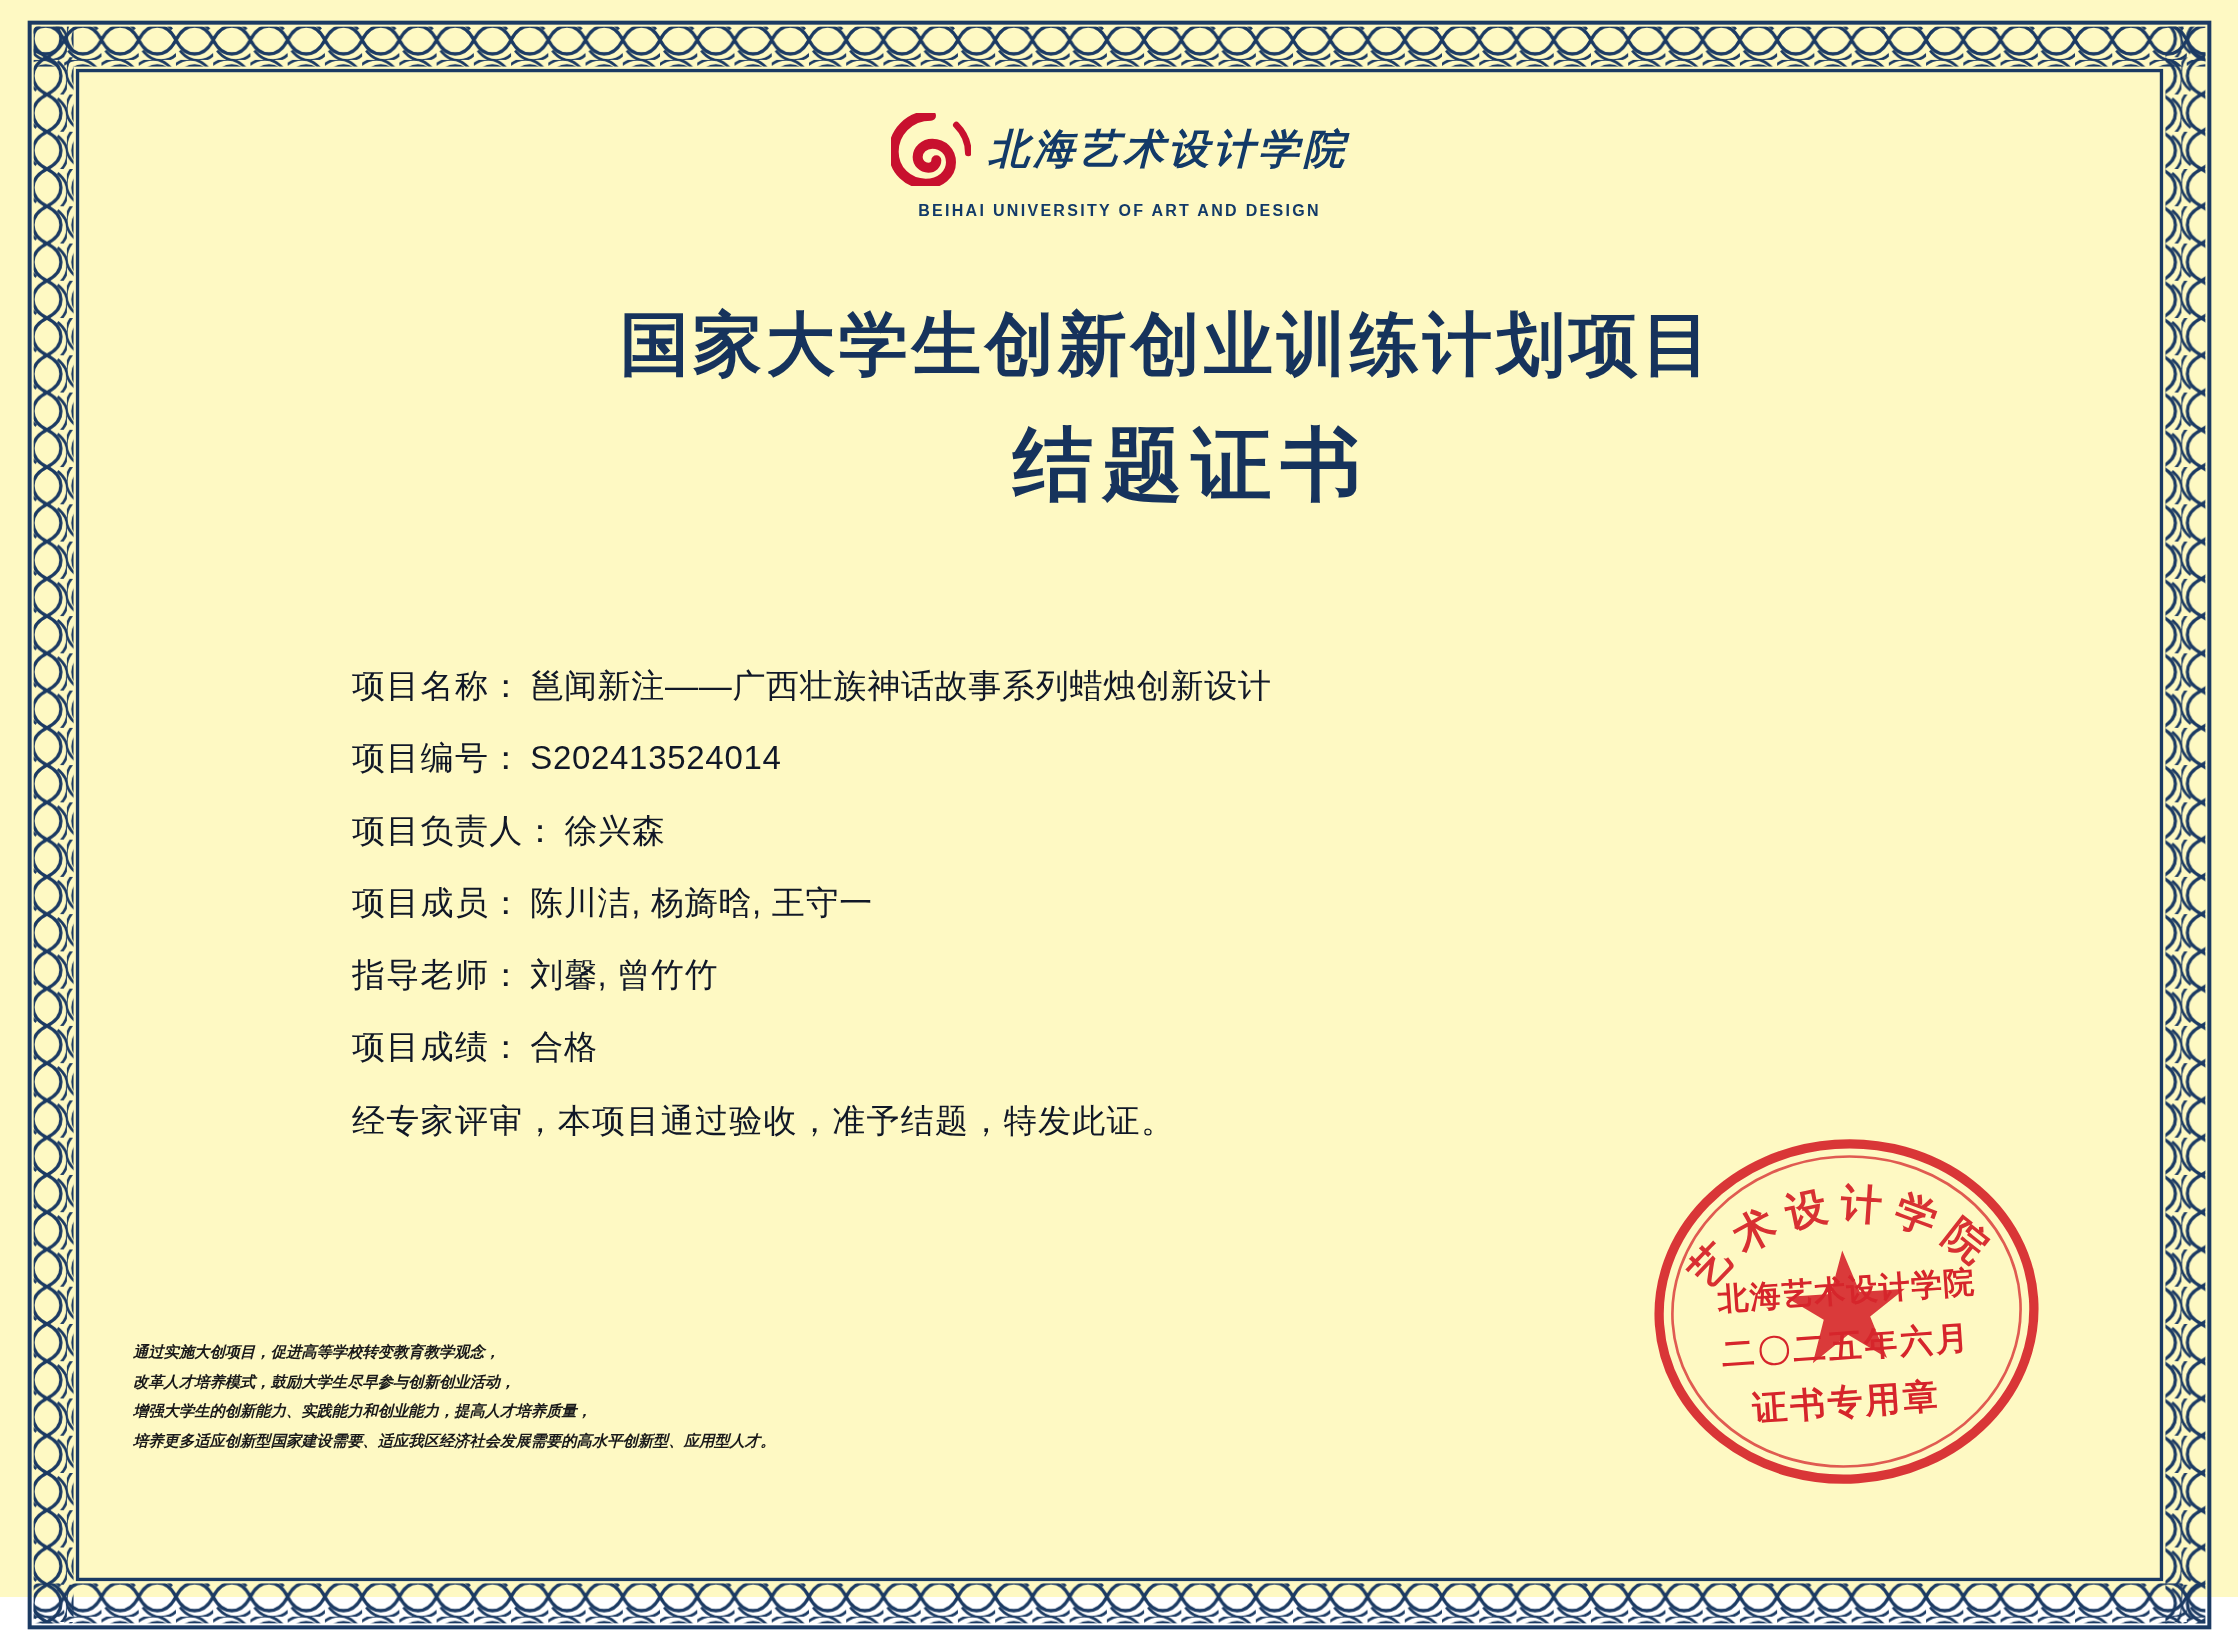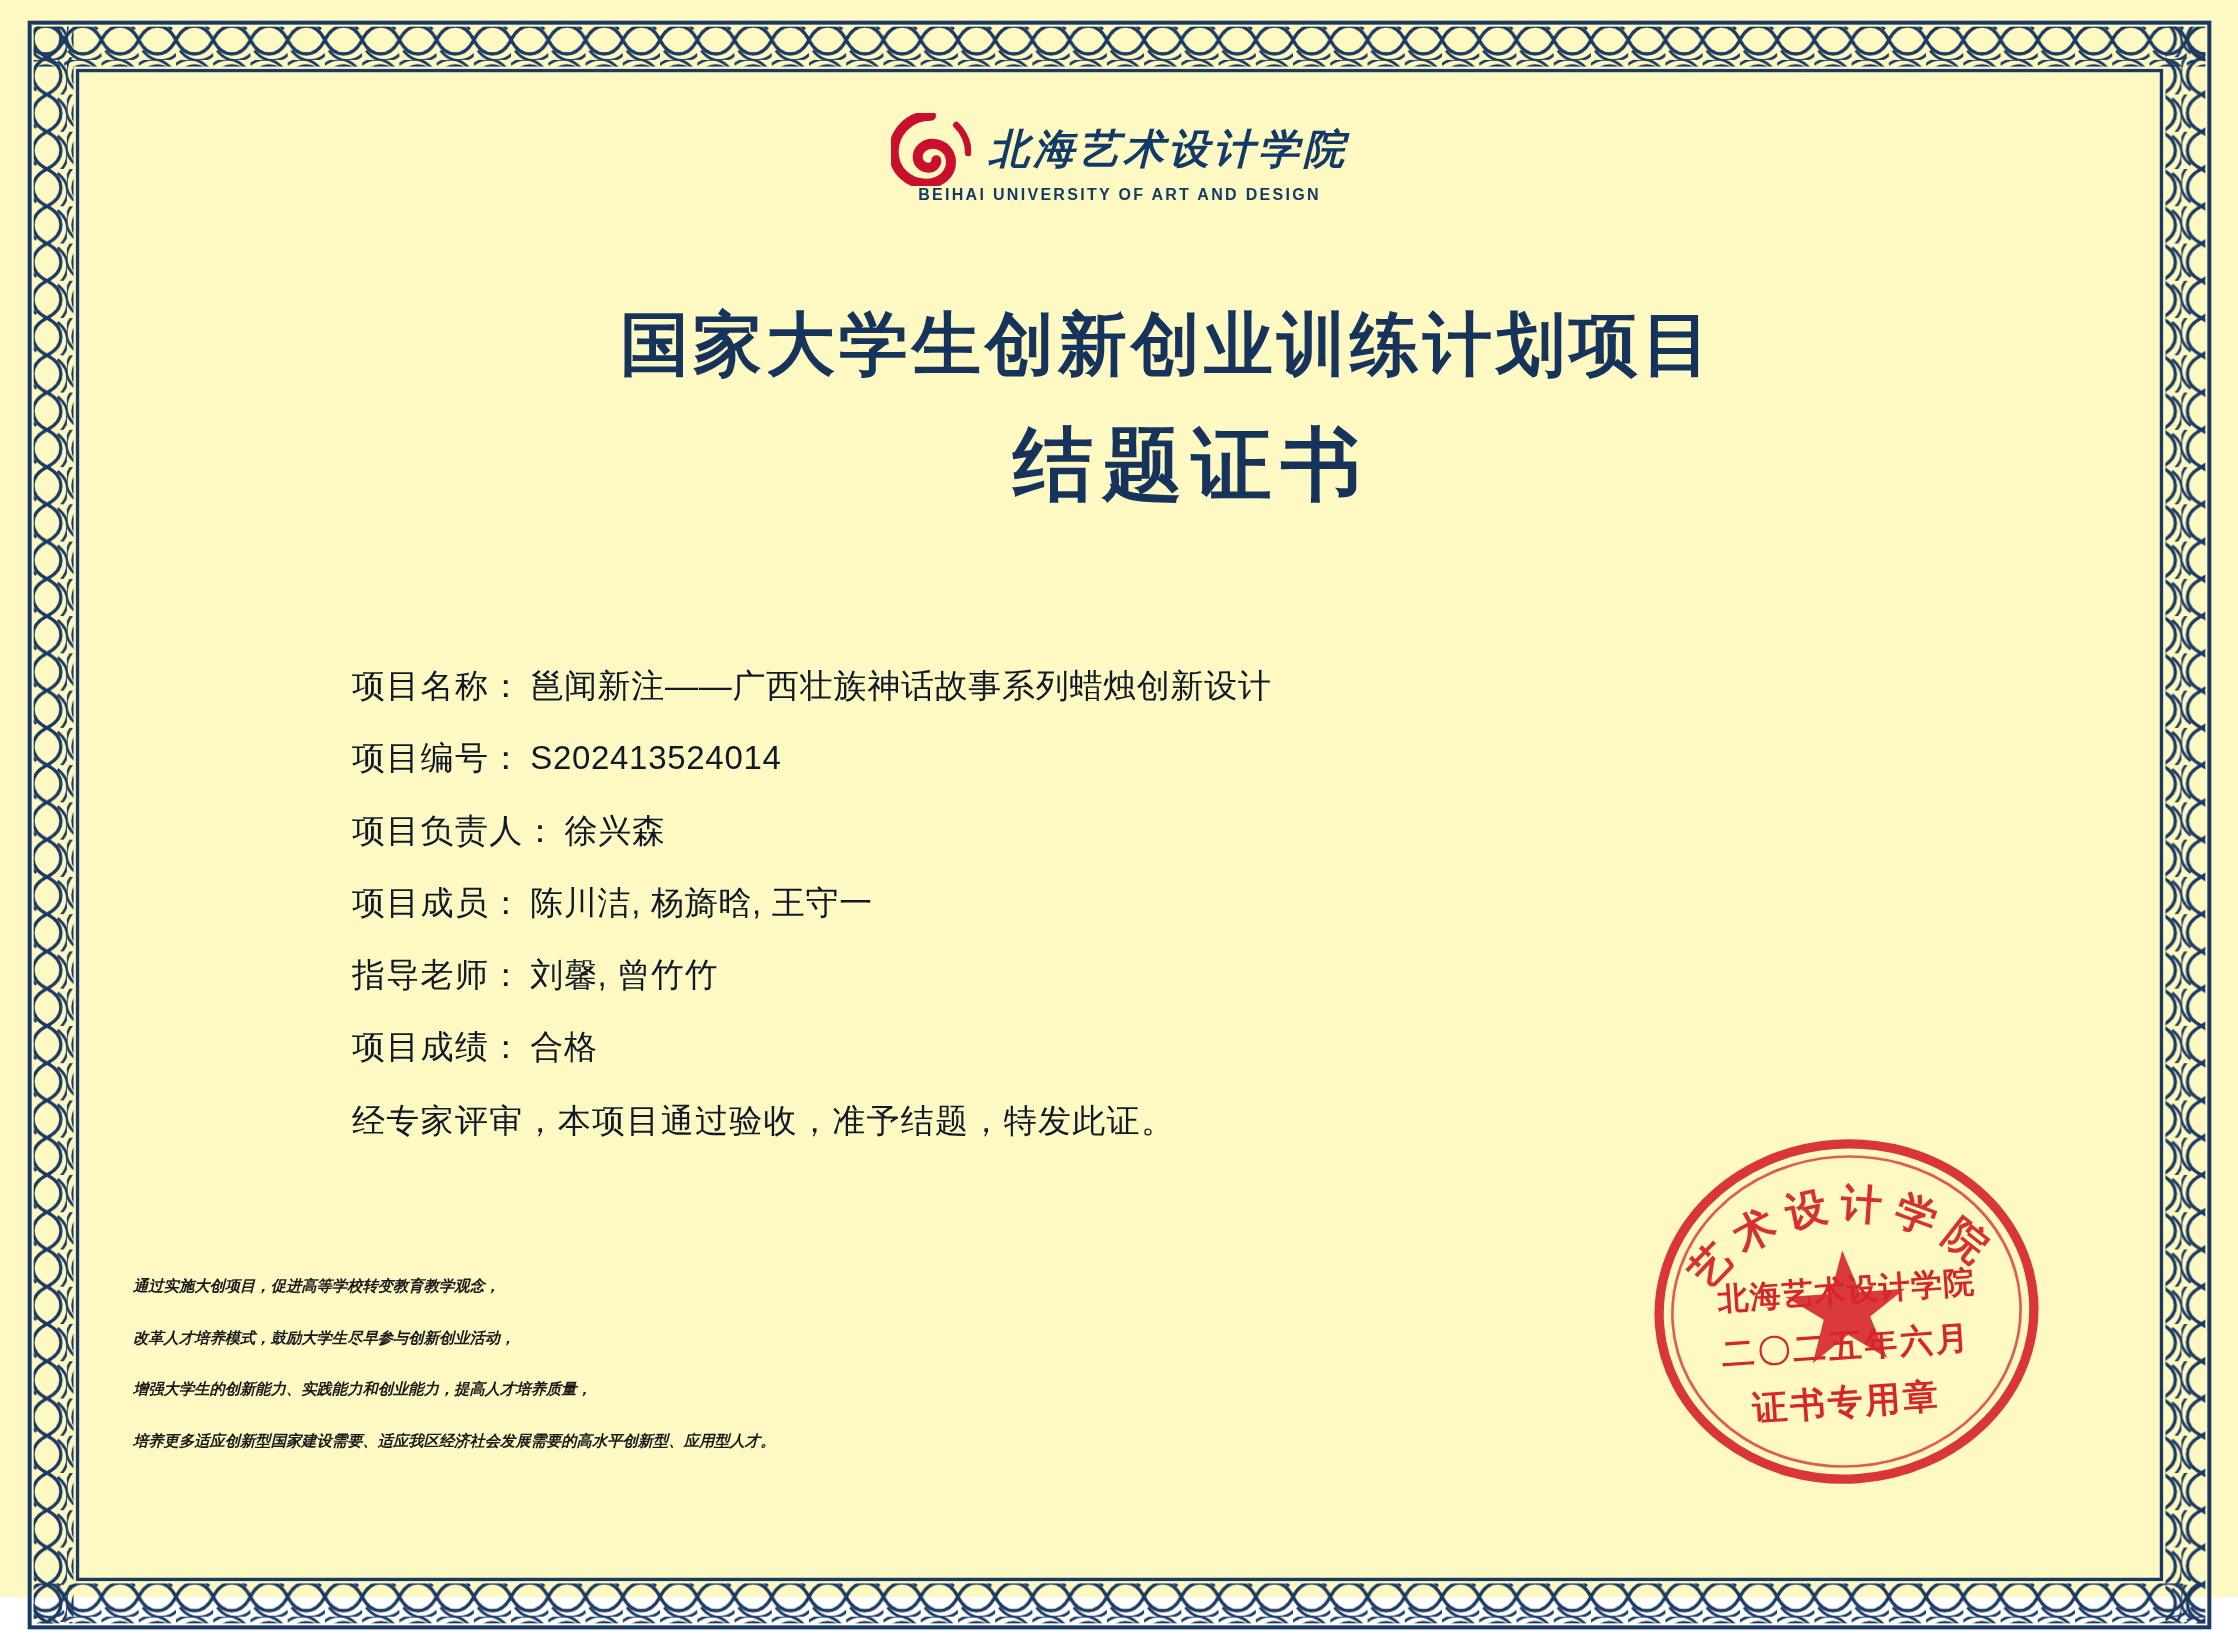--- a/index.html
+++ b/index.html
@@ -61,21 +61,21 @@
   .logo-cn {
     font-family: "DejaVu Serif", serif;
     font-size: 41px;
     font-weight: bold;
     color: #123a68;
     letter-spacing: 4px;
     font-style: italic;
     white-space: nowrap;
   }
   .logo-en {
-    margin-top: 0;
+    margin-top: 16px;
     font-size: 16px;
     letter-spacing: 2.3px;
     color: #123a68;
     font-weight: bold;
     white-space: nowrap;
   }
 
   
   .title-main {
     position: absolute;
@@ -140,21 +140,21 @@
     position: absolute;
     left: 133px;
     bottom: 140px;
     font-size: 15.3px;
     line-height: 1.95;
     color: #1a1a1a;
     font-weight: bold;
     font-style: italic;
     font-family: "DejaVu Serif", serif;
   }
-  .footer-note div { white-space: nowrap; margin-top: 22px; }
+  .footer-note div { white-space: nowrap; }
 
   
   .seal {
     position: absolute;
     right: 193px;
     bottom: 106px;
     width: 399px;
     height: 359px;
   }
   .seal-svg { width: 100%; height: 100%; transform: rotate(-4deg); }

